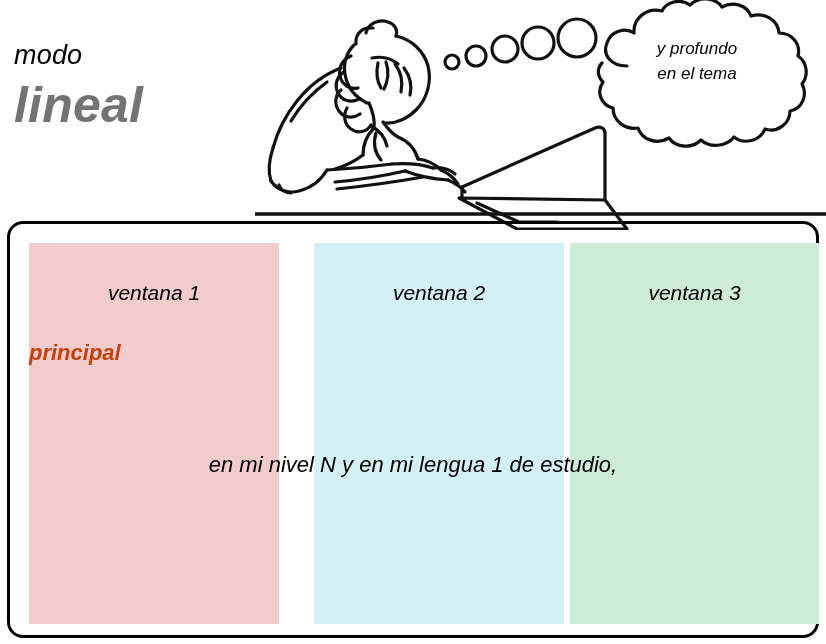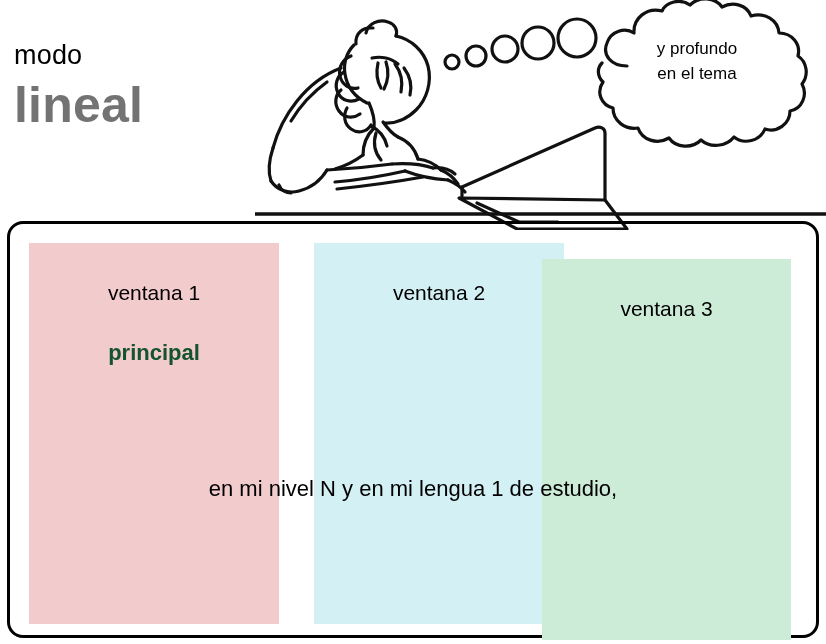--- a/index.html
+++ b/index.html
@@ -9,20 +9,21 @@
   }
   body {
     font-family: "Liberation Sans", sans-serif;
   }
   #page {
     position: relative;
     width: 826px;
     height: 644px;
     background: #ffffff;
     overflow: hidden;
+    font-style: italic;
   }
 
   
   #heading {
     position: absolute;
     left: 14px;
     top: 42px;
     line-height: 1;
   }
   #heading .modo {
@@ -81,56 +82,56 @@
     width: 100%;
     height: 100%;
   }
   .panel {
     position: absolute;
     top: 19px;
     height: 381px;
   }
   .panel.p1 { left: 19px;  width: 250px; background: #f2cbcd; }
   .panel.p2 { left: 304px; width: 250px; background: #d3f0f5; }
-  .panel.p3 { left: 532px; width: 249px; background: #cdecd7; margin-top: 16px; }
+  .panel.p3 { left: 560px; width: 249px; background: #cdecd7; }
 
   .panel-label {
     position: absolute;
     left: 0;
     width: 100%;
     text-align: center;
     font-size: 21px;
     color: #000000;
   }
   .panel-label.top { top: 38px; }
 
   .panel-title {
     position: absolute;
     left: 0;
     width: 100%;
+    text-align: left;
+    font-size: 22px;
+    font-weight: bold;
+    color: #c2410c;
+  }
+  .panel-title.sub { top: 97px; }
+
+  
+  #caption {
+    position: absolute;
+    left: 0;
+    top: 224px;
+    width: 100%;
     text-align: center;
     font-size: 22px;
-    font-weight: bold;
-    color: #14532d;
-  }
-  .panel-title.sub { top: 97px; }
-
-  
-  #caption {
-    position: absolute;
-    left: 0;
-    top: 224px;
-    width: 100%;
-    text-align: center;
-    font-size: 22px;
     color: #000000;
     line-height: 1.55;
     pointer-events: none;
   }
-  #caption span { display: block; margin-top: 24px; }
+  #caption span { display: block; }
 </style>
 </head>
 <body>
 
 <div id="page">
 
   <div id="heading">
     <span class="modo">modo</span>
     <span class="lineal">lineal</span>
   </div>

